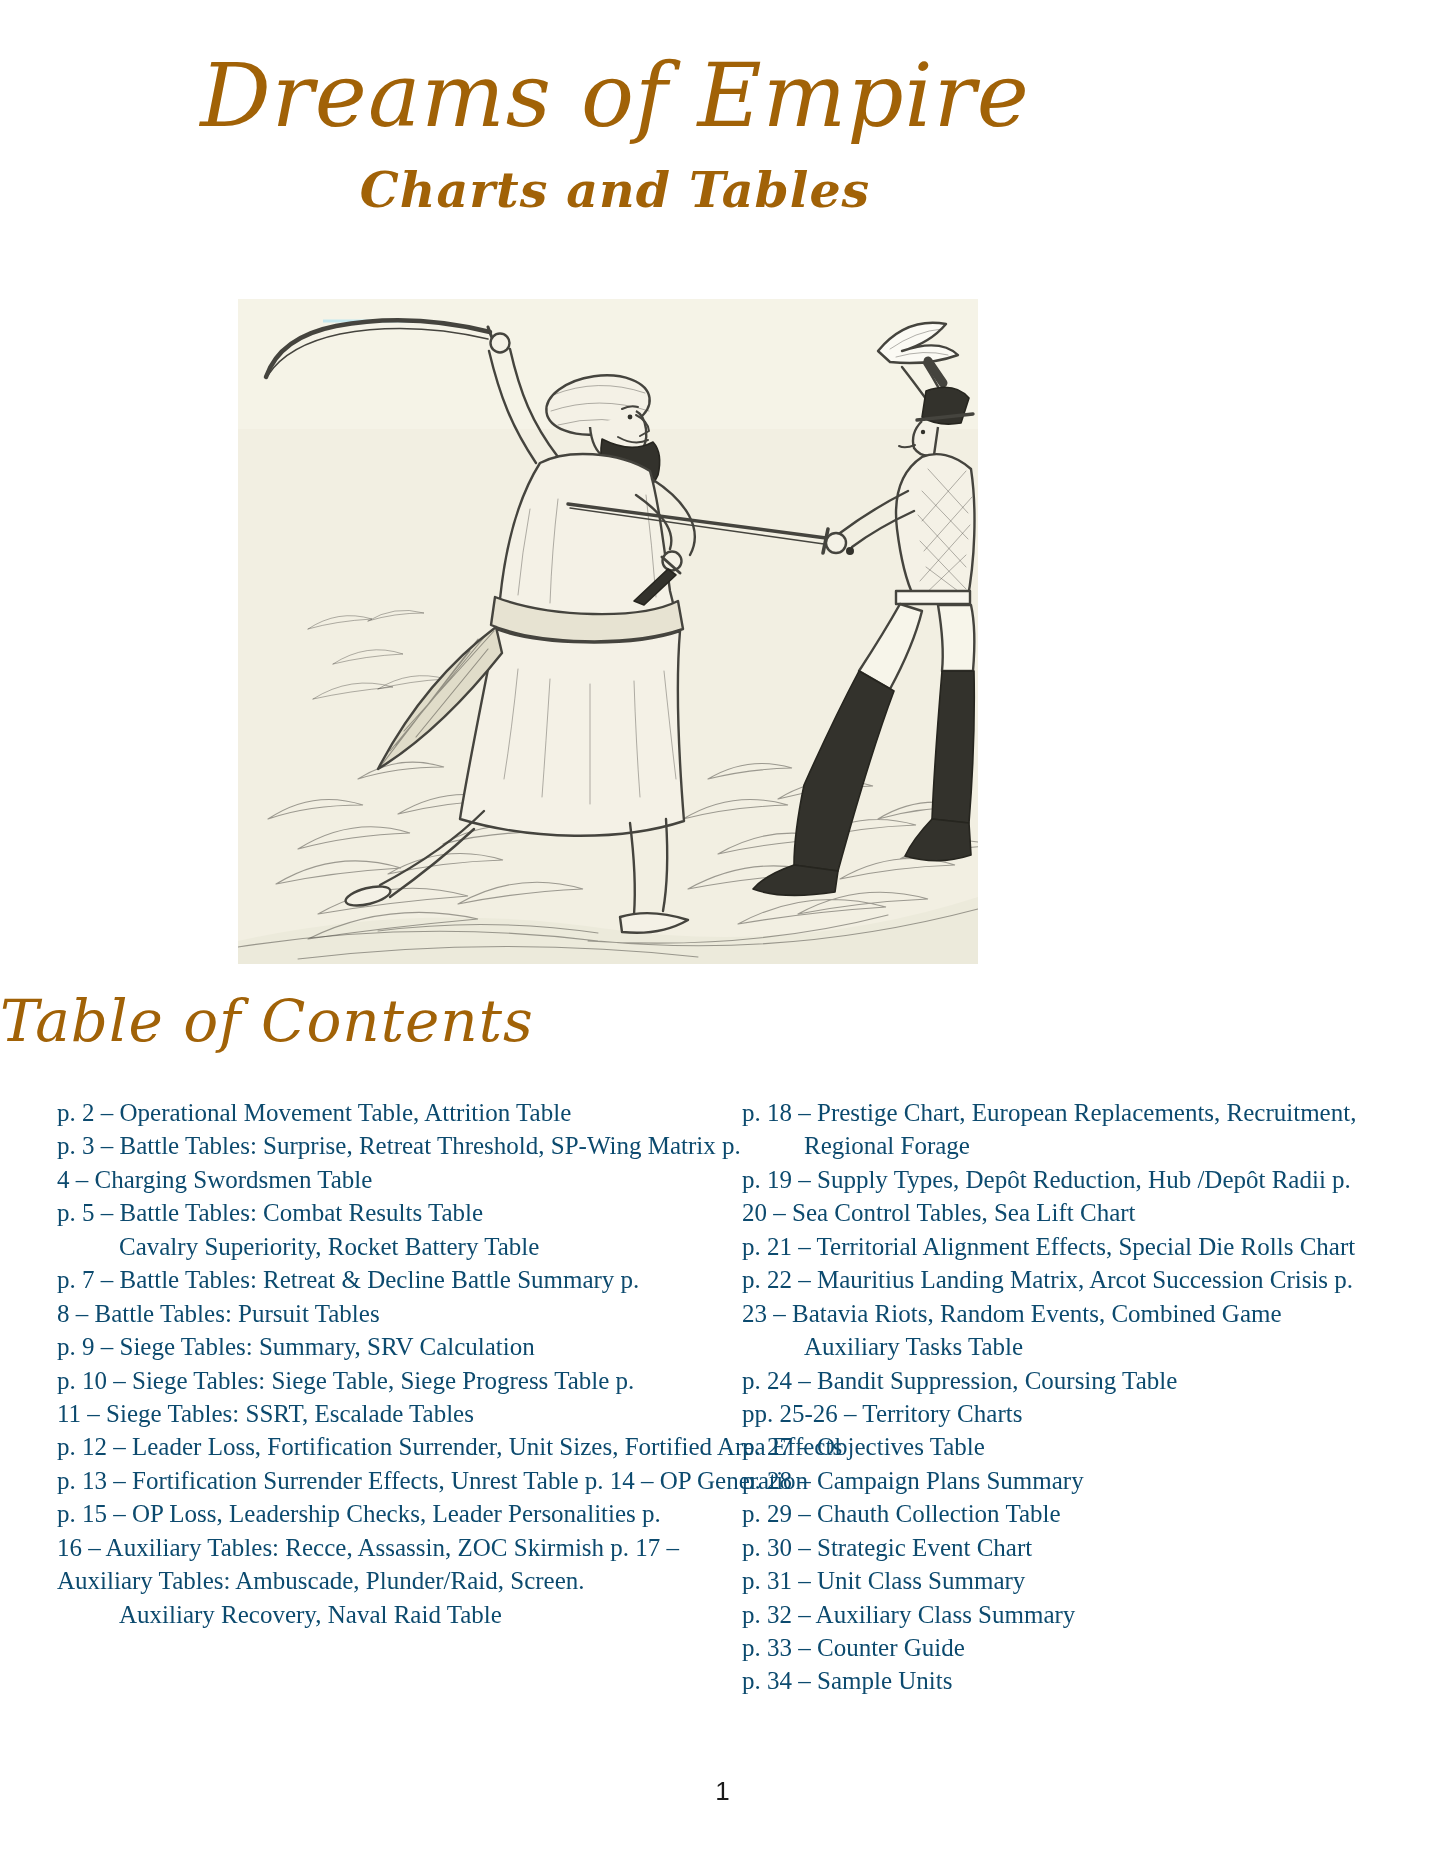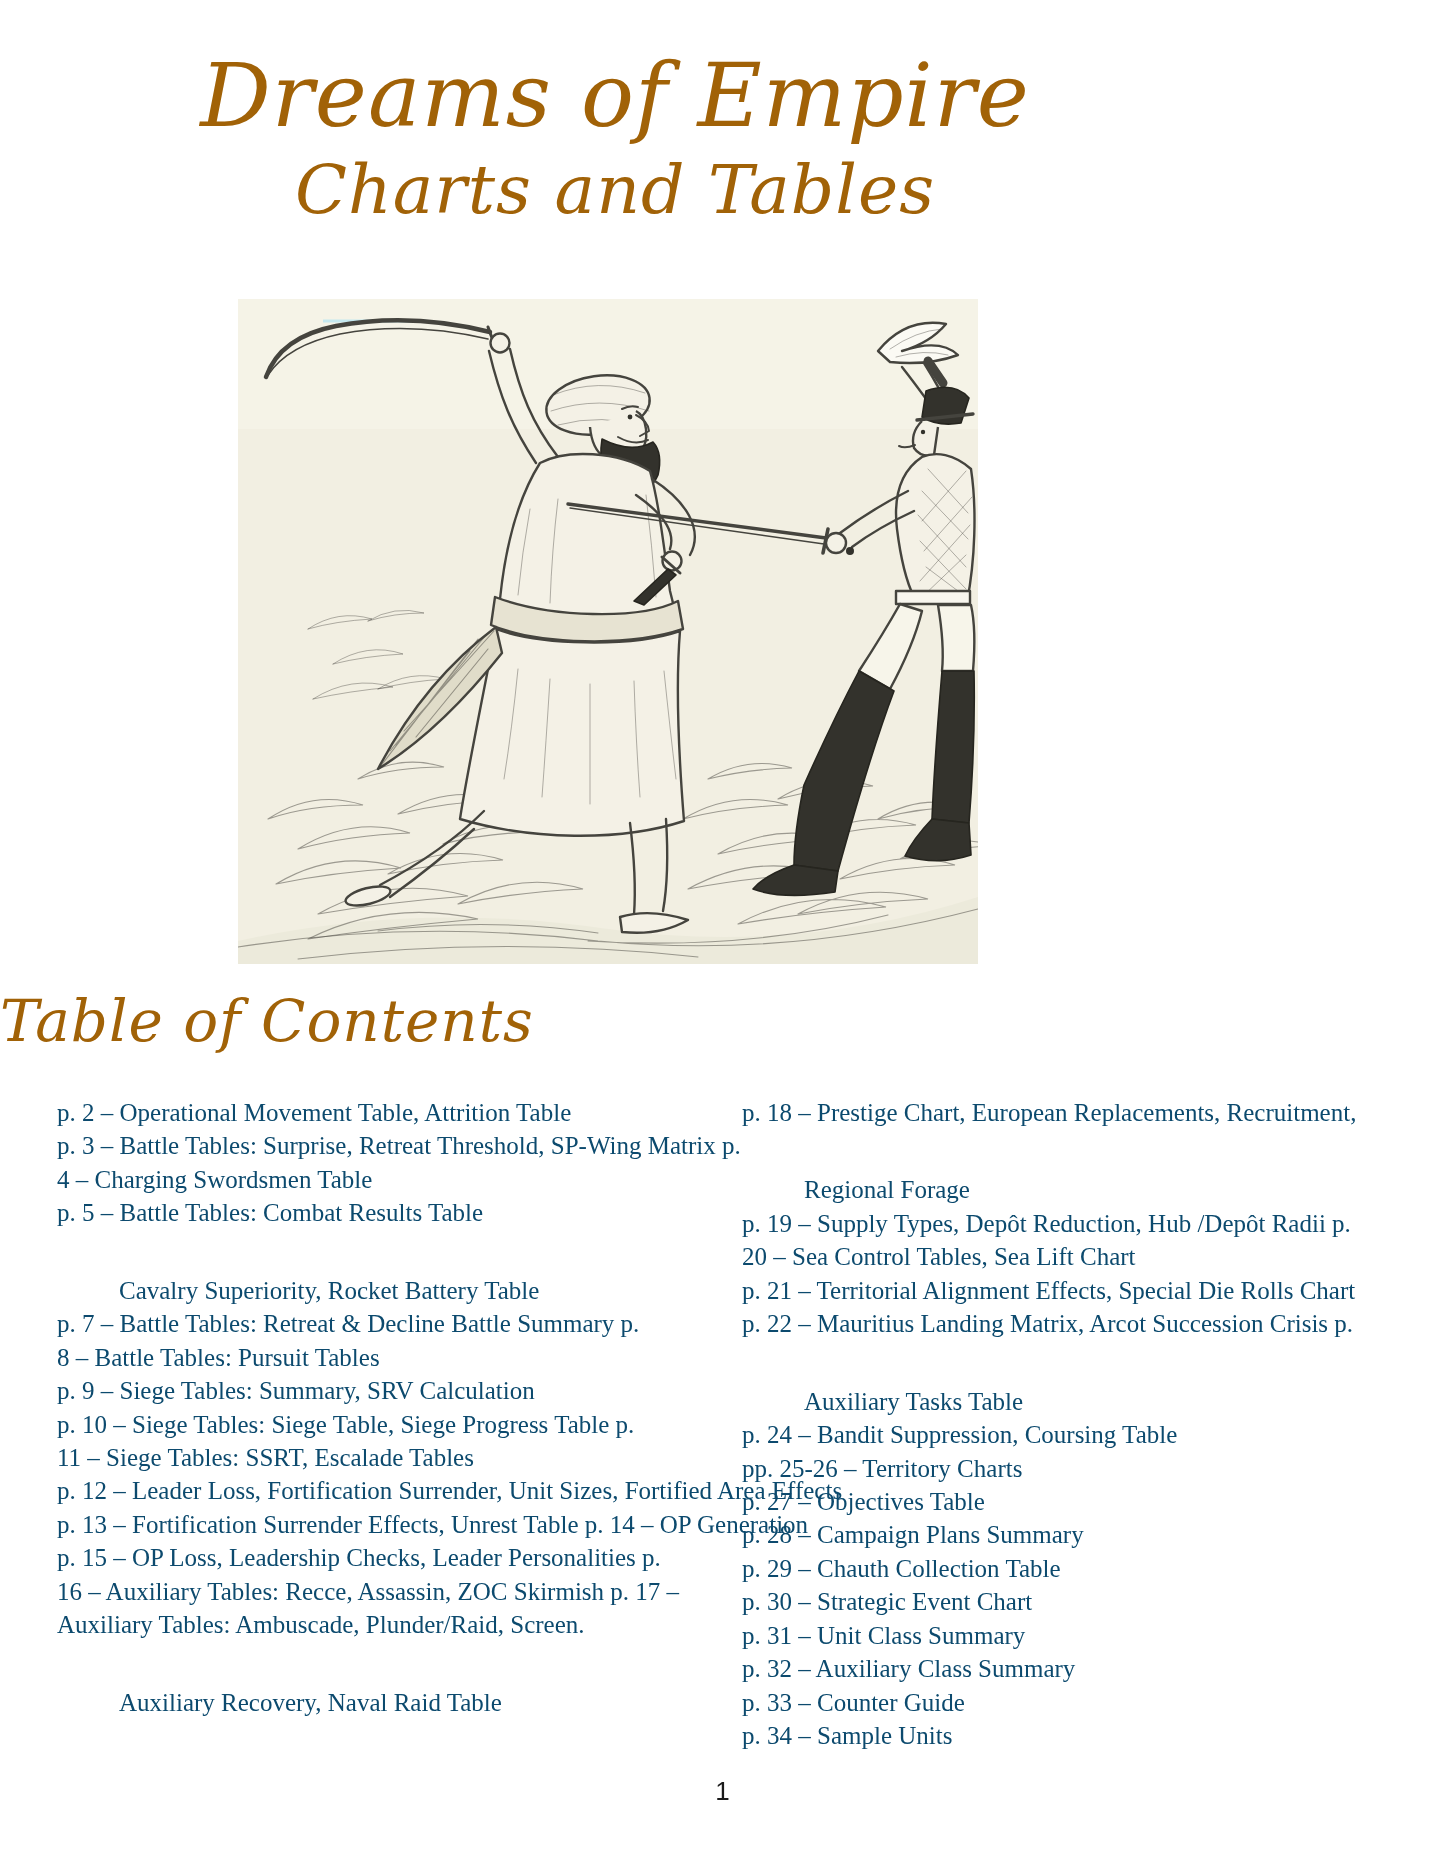--- a/index.html
+++ b/index.html
@@ -7,32 +7,32 @@
     width:1445px;height:1870px;position:relative;background:#ffffff;
     font-family:"Liberation Serif",serif;color:#141414;overflow:hidden;
   }
   .abs{position:absolute;}
   .script{
     font-family:"DejaVu Serif",serif;font-style:italic;font-weight:400;
     color:#a16207;letter-spacing:1px;margin:0;
   }
   .title-wrap{left:0;top:40px;width:1230px;text-align:center;}
   .doc-title{font-size:88px;line-height:112px;}
-  .doc-subtitle{font-size:68px;line-height:76px;}
+  .doc-subtitle{font-size:49px;line-height:76px;font-weight:bold;}
   .toc-heading-wrap{left:0;top:984px;width:1445px;text-align:left;}
   .toc-heading{font-size:58px;line-height:74px;}
   .illustration{left:238px;top:298px;width:740px;height:667px;}
   .toc-col{
     top:1096px;font-size:25px;line-height:33.45px;white-space:nowrap;
     color:#0c4a6e;
   }
   .toc-col-left{left:57px;}
   .toc-col-right{left:742px;}
   .toc-line{height:33.45px;}
-  .toc-line.cont{padding-left:62px;margin-top:44px;}
+  .toc-line.cont{padding-left:62px;}
   .page-num{
     left:0;top:1776px;width:1445px;text-align:center;
     font-family:"Liberation Sans",sans-serif;font-size:26px;color:#1a1a1a;
   }
   
   .ink{stroke:var(--ink,#45443e);fill:none;stroke-linecap:round;stroke-linejoin:round;}
   .hatch{stroke:var(--ink,#45443e);fill:none;stroke-width:1.1;opacity:.5;stroke-linecap:round;}
   .hatch2{stroke:var(--ink,#45443e);fill:none;stroke-width:.9;opacity:.45;stroke-linecap:round;}
   .cloth{fill:#f4f1e6;stroke:var(--ink,#45443e);stroke-width:2.4;stroke-linejoin:round;}
   .dark{fill:#33322c;stroke:#26251f;stroke-width:1.6;stroke-linejoin:round;}
@@ -168,20 +168,21 @@
     <div class="toc-line">Auxiliary Tables: Ambuscade, Plunder/Raid, Screen.</div>
     <div class="toc-line cont">Auxiliary Recovery, Naval Raid Table</div>
   </div>
 <div class="abs toc-col toc-col-right">
     <div class="toc-line">p. 18 – Prestige Chart, European Replacements, Recruitment,</div>
     <div class="toc-line cont">Regional Forage</div>
     <div class="toc-line">p. 19 – Supply Types, Depôt Reduction, Hub /Depôt Radii p.</div>
     <div class="toc-line">20 – Sea Control Tables, Sea Lift Chart</div>
     <div class="toc-line">p. 21 – Territorial Alignment Effects, Special Die Rolls Chart</div>
     <div class="toc-line">p. 22 – Mauritius Landing Matrix, Arcot Succession Crisis p.</div>
+    <div class="toc-line">23 – Batavia Riots, Random Events, Combined Game</div>
     <div class="toc-line cont">Auxiliary Tasks Table</div>
     <div class="toc-line">p. 24 – Bandit Suppression, Coursing Table</div>
     <div class="toc-line">pp. 25-26 – Territory Charts</div>
     <div class="toc-line">p. 27 – Objectives Table</div>
     <div class="toc-line">p. 28 – Campaign Plans Summary</div>
     <div class="toc-line">p. 29 – Chauth Collection Table</div>
     <div class="toc-line">p. 30 – Strategic Event Chart</div>
     <div class="toc-line">p. 31 – Unit Class Summary</div>
     <div class="toc-line">p. 32 – Auxiliary Class Summary</div>
     <div class="toc-line">p. 33 – Counter Guide</div>

